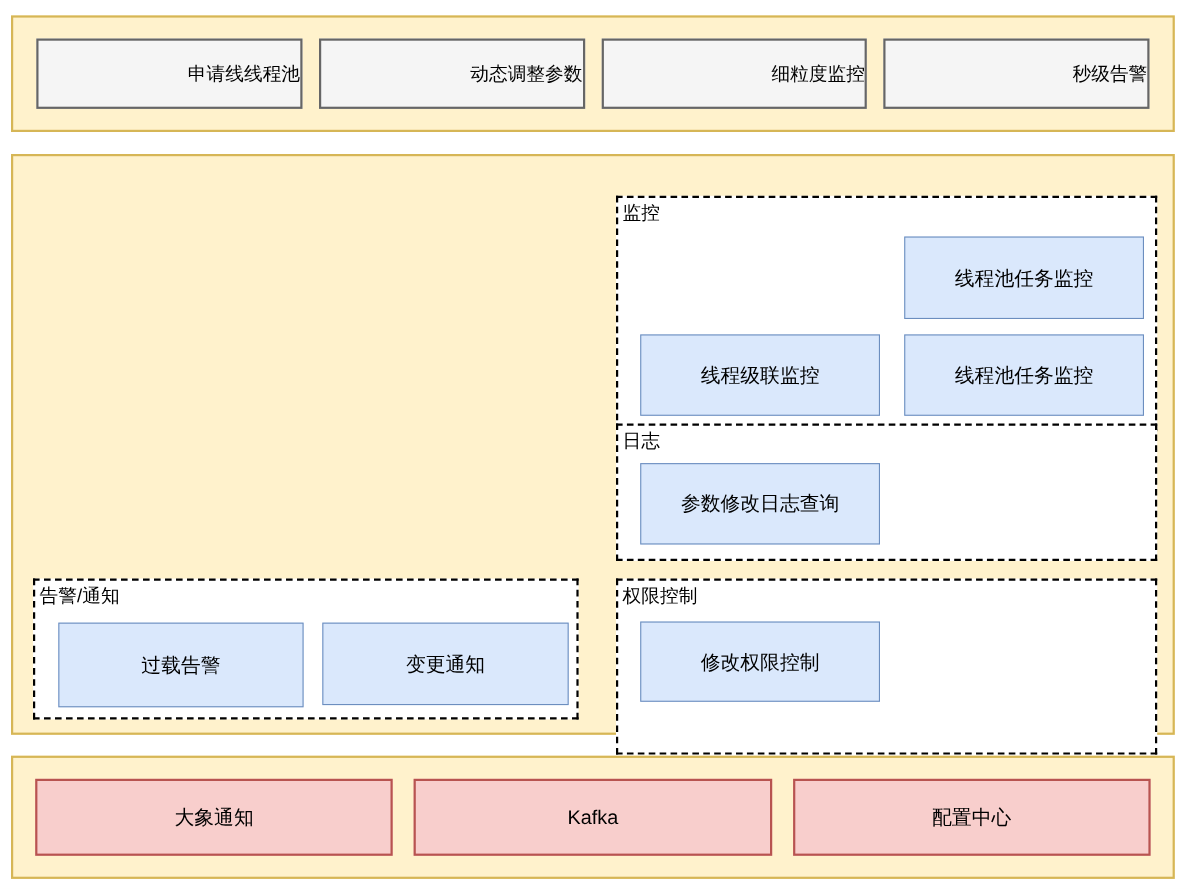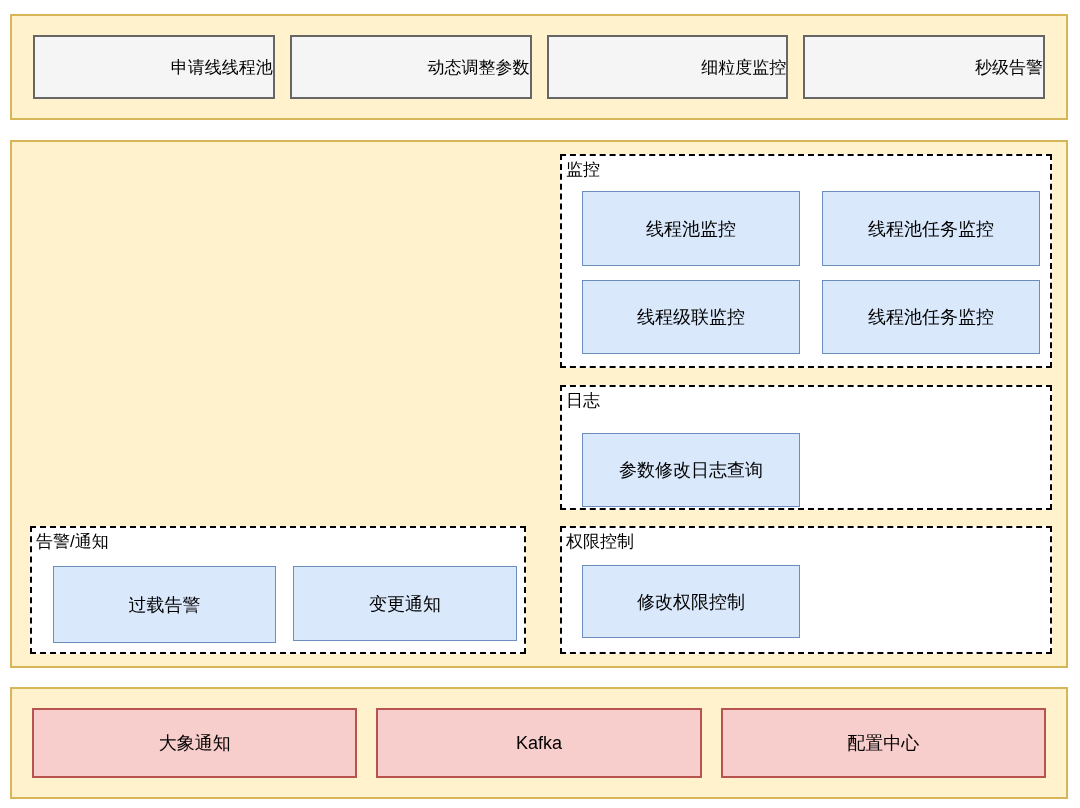--- a/index.html
+++ b/index.html
@@ -51,23 +51,23 @@
   .section-title {
     position: absolute;
     top: 2px;
     left: 4px;
     font-size: 17px;
     line-height: 24px;
     white-space: nowrap;
   }
   .sec-config     { left: 18px;  top: 18px;  width: 496px; height: 349px; }
   .sec-alert      { left: 18px;  top: 384px; width: 496px; height: 128px; }
-  .sec-monitor    { left: 548px; top: 12px;  width: 492px; height: 214px; }
+  .sec-monitor    { left: 548px; top: 36px;  width: 492px; height: 214px; }
   .sec-log        { left: 548px; top: 243px; width: 492px; height: 125px; }
-  .sec-permission { left: 548px; top: 384px; width: 492px; height: 128px; }
+  .sec-permission { left: 548px; top: 384px; width: 492px; height: 160px; }
 
   
   .blue-box {
     position: absolute;
     background: #DAE8FC;
     border: 1.5px solid #6C8EBF;
     box-sizing: border-box;
     display: flex;
     align-items: center;
     justify-content: center;
@@ -79,21 +79,21 @@
   .cfg-c2 { left: 261px; width: 224px; }
   .cfg-r1 { top: 35px;  height: 74px; }
   .cfg-r2 { top: 147px; height: 74px; }
   .cfg-r3 { top: 255px; height: 74px; }
   
   .mon-c1 { left: 20px;  width: 218px; }
   .mon-c2 { left: 260px; width: 218px; }
   .mon-r1 { top: 35px;  height: 75px; }
   .mon-r2 { top: 124px; height: 74px; }
   
-  .log-b  { left: 20px; top: 46px; width: 218px; height: 74px; }
+  .log-b  { left: 20px; top: 34px; width: 218px; height: 74px; }
   .alr-c1 { left: 21px; top: 38px; width: 223px; height: 77px; }
   .alr-c2 { left: 261px; top: 38px; width: 224px; height: 75px; }
   .per-b  { left: 20px; top: 37px; width: 218px; height: 73px; }
 
   
   .pink-box {
     flex: 1;
     background: #F8CECC;
     border: 2px solid #B85450;
     box-sizing: border-box;
@@ -121,23 +121,20 @@
     <div class="plain-box">
       <span>秒级告警</span>
     </div>
   </div>
 
   <div class="band band-mid">
 
 
     <div class="section sec-monitor">
       <div class="section-title">监控</div>
-      <div class="blue-box mon-c1 mon-r1">
-        <span>线程池监控</span>
-      </div>
       <div class="blue-box mon-c2 mon-r1">
         <span>线程池任务监控</span>
       </div>
       <div class="blue-box mon-c1 mon-r2">
         <span>线程级联监控</span>
       </div>
       <div class="blue-box mon-c2 mon-r2">
         <span>线程池任务监控</span>
       </div>
     </div>

